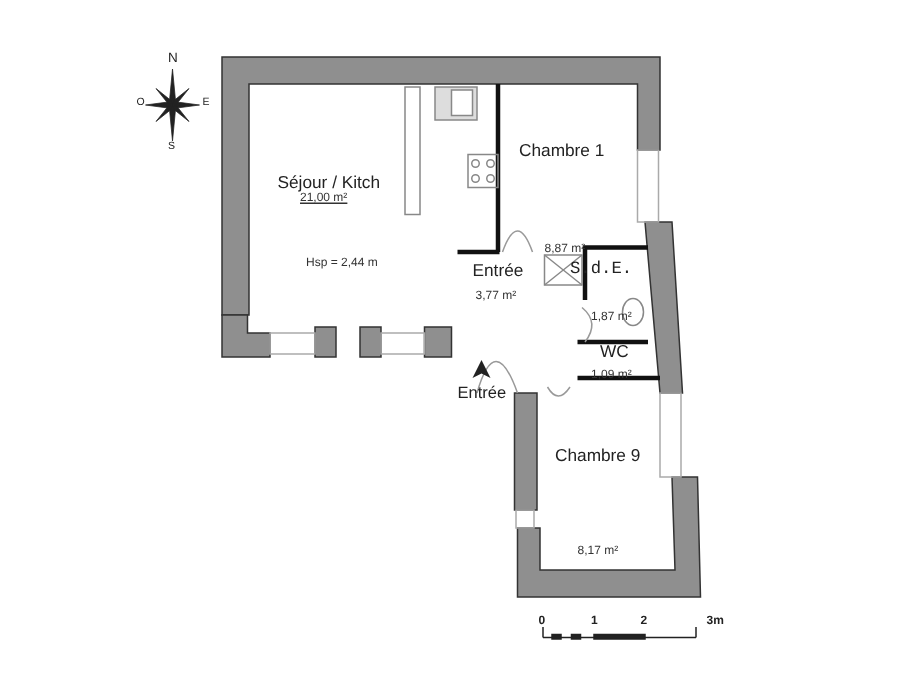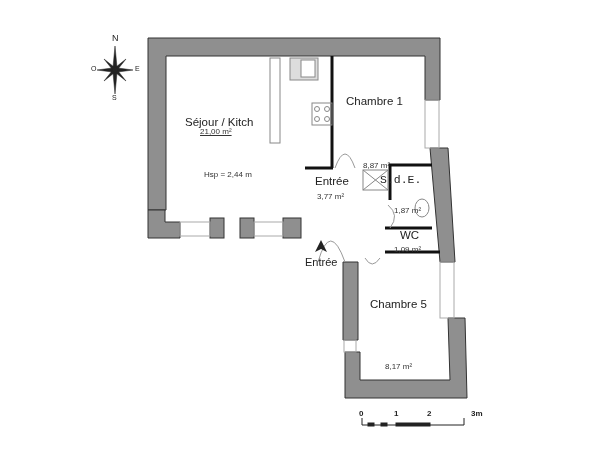--- a/index.html
+++ b/index.html
@@ -111,21 +111,21 @@
 
 <span class="lbl room" style="left:315px;top:175px;">Entrée</span>
 <span class="lbl area" style="left:317px;top:192px;">3,77 m²</span>
 
 <span class="lbl room" style="left:380px;top:173px;font-family:Liberation Mono, monospace;">S.d.E.</span>
 <span class="lbl area" style="left:394px;top:206px;">1,87 m²</span>
 
 <span class="lbl room" style="left:400px;top:229px;">WC</span>
 <span class="lbl area" style="left:394px;top:245px;">1,09 m²</span>
 
-<span class="lbl room" style="left:370px;top:298px;">Chambre 5</span>
+<span class="lbl room" style="left:370px;top:298px;">Chambre 9</span>
 <span class="lbl area" style="left:385px;top:322px;margin-top:40px;">8,17 m²</span>
 
 <span class="lbl room" style="left:305px;top:256px;font-size:11px;">Entrée</span>
 
 <span class="lbl small" style="left:359px;top:409px;font-weight:bold;font-size:8px;">0</span>
 <span class="lbl small" style="left:394px;top:409px;font-weight:bold;font-size:8px;">1</span>
 <span class="lbl small" style="left:427px;top:409px;font-weight:bold;font-size:8px;">2</span>
 <span class="lbl small" style="left:459px;top:409px;font-weight:bold;font-size:8px;margin-left:12px;">3m</span>
 
 </body></html>

